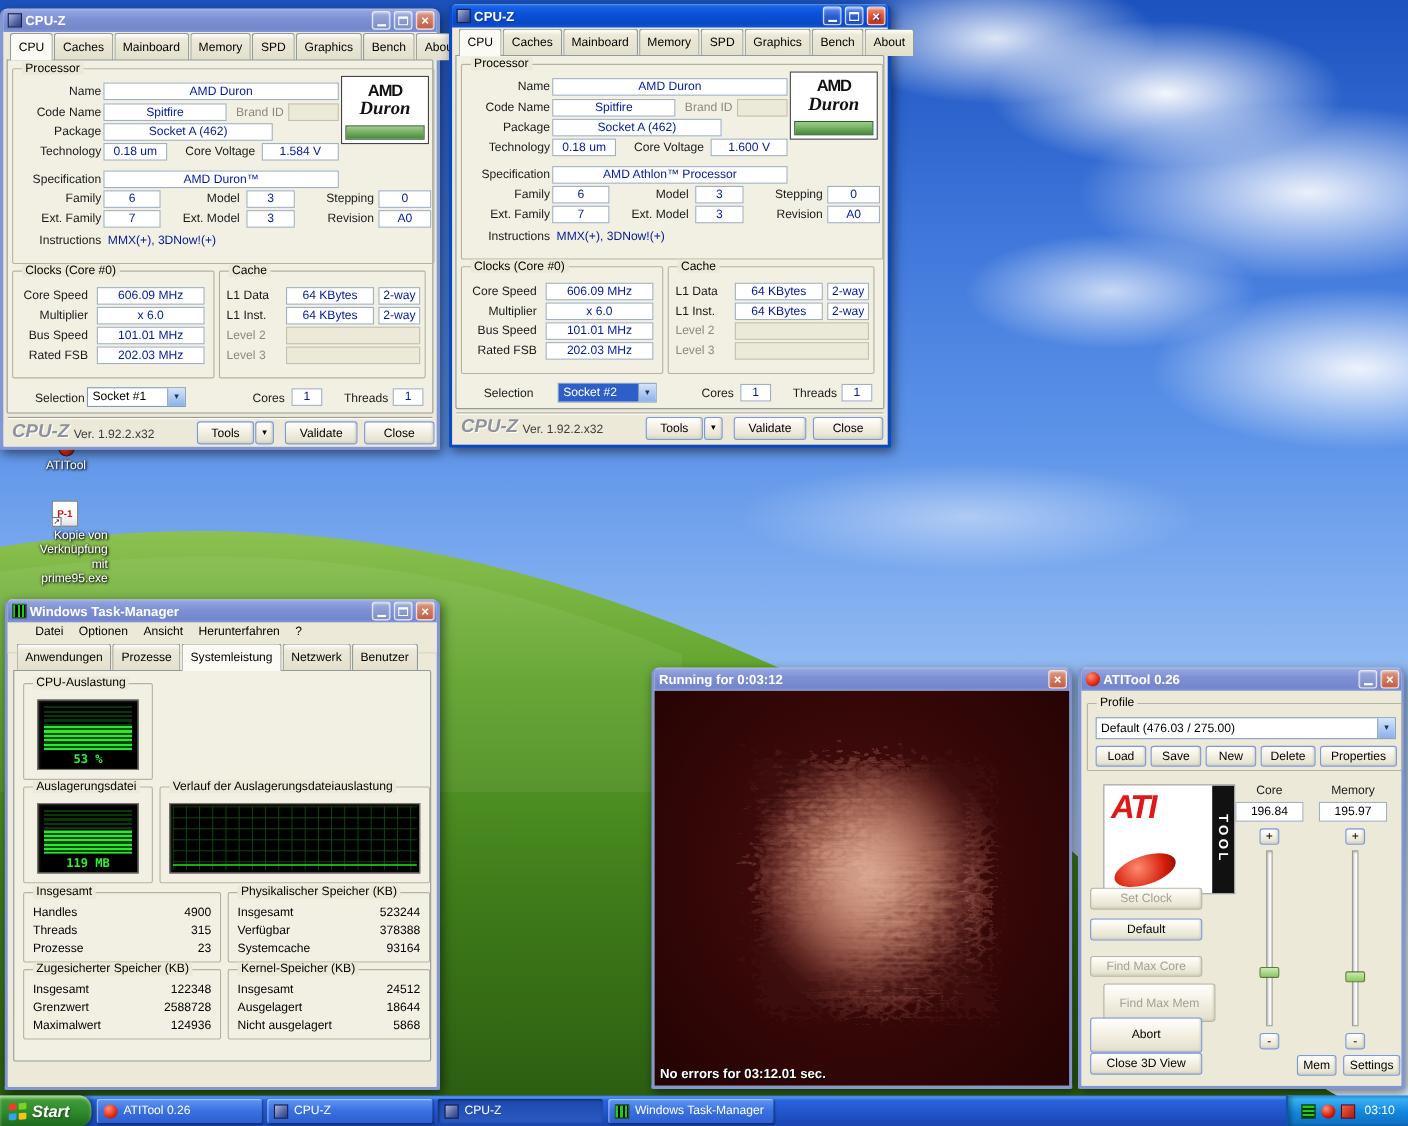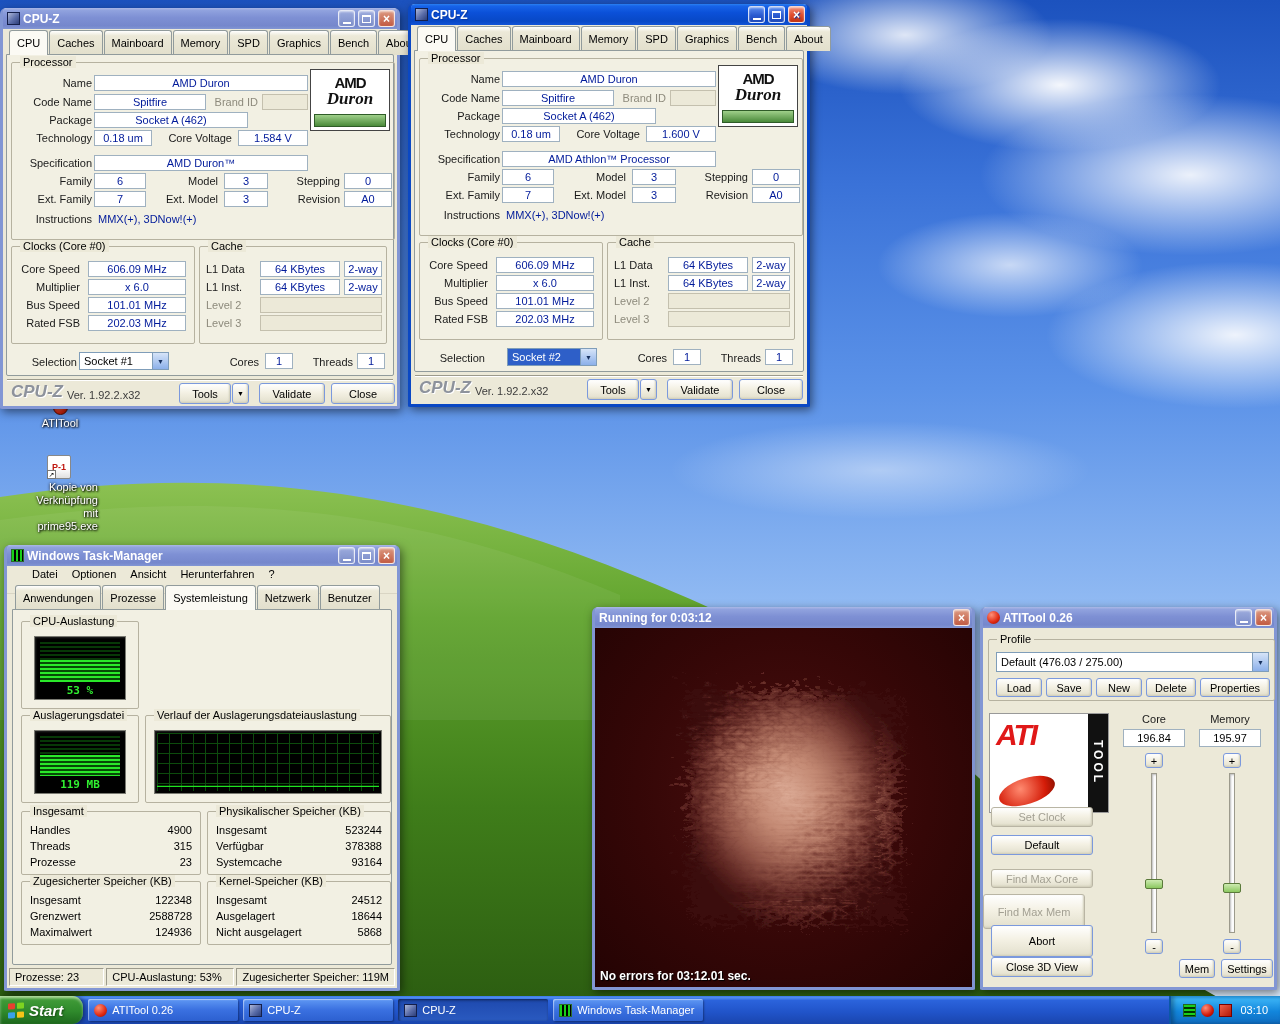--- a/index.html
+++ b/index.html
@@ -454,25 +454,20 @@
     <div class="krow" style="top:26px">
         <span>Ausgelagert</span>
         <span>18644</span>
       </div>
     <div class="krow" style="top:42px">
         <span>Nicht ausgelagert</span>
         <span>5868</span>
       </div>
   </div>
 
-  <div class="sbar">
-    <span class="sbp" style="width:98px">Prozesse: 23</span>
-    <span class="sbp" style="width:132px">CPU-Auslastung: 53%</span>
-    <span class="sbp" style="flex:1">Zugesicherter Speicher: 119M</span>
-  </div>
 </div>
 
 <div class="win inactive" id="renderwin" style="left:592px;top:607px;width:383px;height:383px;z-index:13">
   <div class="tb">
     <span class="title">Running for 0:03:12</span>
     <span class="tbtn close">×</span>
   </div>
   <div class="body">
     <svg width="300" height="330" style="position:absolute;left:40px;top:10px">
       <defs>
@@ -514,21 +509,21 @@
       <span class="ctext">Default (476.03 / 275.00)</span>
       <span class="carrow">▼</span>
     </div>
     <span class="btn" style="left:7px;top:38px;width:46px;height:19px">Load</span>
     <span class="btn" style="left:57px;top:38px;width:46px;height:19px">Save</span>
     <span class="btn" style="left:107px;top:38px;width:46px;height:19px">New</span>
     <span class="btn" style="left:157px;top:38px;width:50px;height:19px">Delete</span>
     <span class="btn" style="left:211px;top:38px;width:70px;height:19px">Properties</span>
   </div>
 
-  <div class="atilogo" style="left:6px;top:106px;width:120px;height:100px">
+  <div class="atilogo" style="left:20px;top:106px;width:120px;height:100px">
     <span class="ati">ATI</span>
     <span class="disc"></span>
     <span class="toolstrip">TOOL</span>
   </div>
 
   <span class="lbl" style="left:134px;top:104px;width:74px;justify-content:center">Core</span>
   <span class="lbl" style="left:210px;top:104px;width:74px;justify-content:center">Memory</span>
   <span class="fld" style="left:140px;top:122px;width:62px;height:18px;color:#000">196.84</span>
   <span class="fld" style="left:216px;top:122px;width:62px;height:18px;color:#000">195.97</span>
   <span class="btn" style="left:162px;top:146px;width:18px;height:15px">+</span>
@@ -536,21 +531,21 @@
   <span class="strack" style="left:168px;top:166px;height:160px"></span>
   <span class="sthumb" style="left:162px;top:272px"></span>
   <span class="strack" style="left:246px;top:166px;height:160px"></span>
   <span class="sthumb" style="left:240px;top:276px"></span>
   <span class="btn" style="left:162px;top:332px;width:18px;height:15px">-</span>
   <span class="btn" style="left:240px;top:332px;width:18px;height:15px">-</span>
 
   <span class="btn dis" style="left:8px;top:200px;width:102px;height:20px">Set Clock</span>
   <span class="btn" style="left:8px;top:228px;width:102px;height:20px">Default</span>
   <span class="btn dis" style="left:8px;top:262px;width:102px;height:19px">Find Max Core</span>
-  <span class="btn dis" style="left:0;top:287px;width:102px;height:35px">Find Max Mem</span>
+  <span class="btn dis" style="left:20px;top:287px;width:102px;height:35px">Find Max Mem</span>
   <span class="btn" style="left:8px;top:318px;width:102px;height:32px">Abort</span>
   <span class="btn" style="left:8px;top:350px;width:102px;height:20px">Close 3D View</span>
   <span class="btn" style="left:196px;top:352px;width:36px;height:19px">Mem</span>
   <span class="btn" style="left:238px;top:352px;width:52px;height:19px">Settings</span>
 </div>
 
 <div id="taskbar">
   <div class="startbtn">
     <span class="flag">
         <i class="f1"></i>

